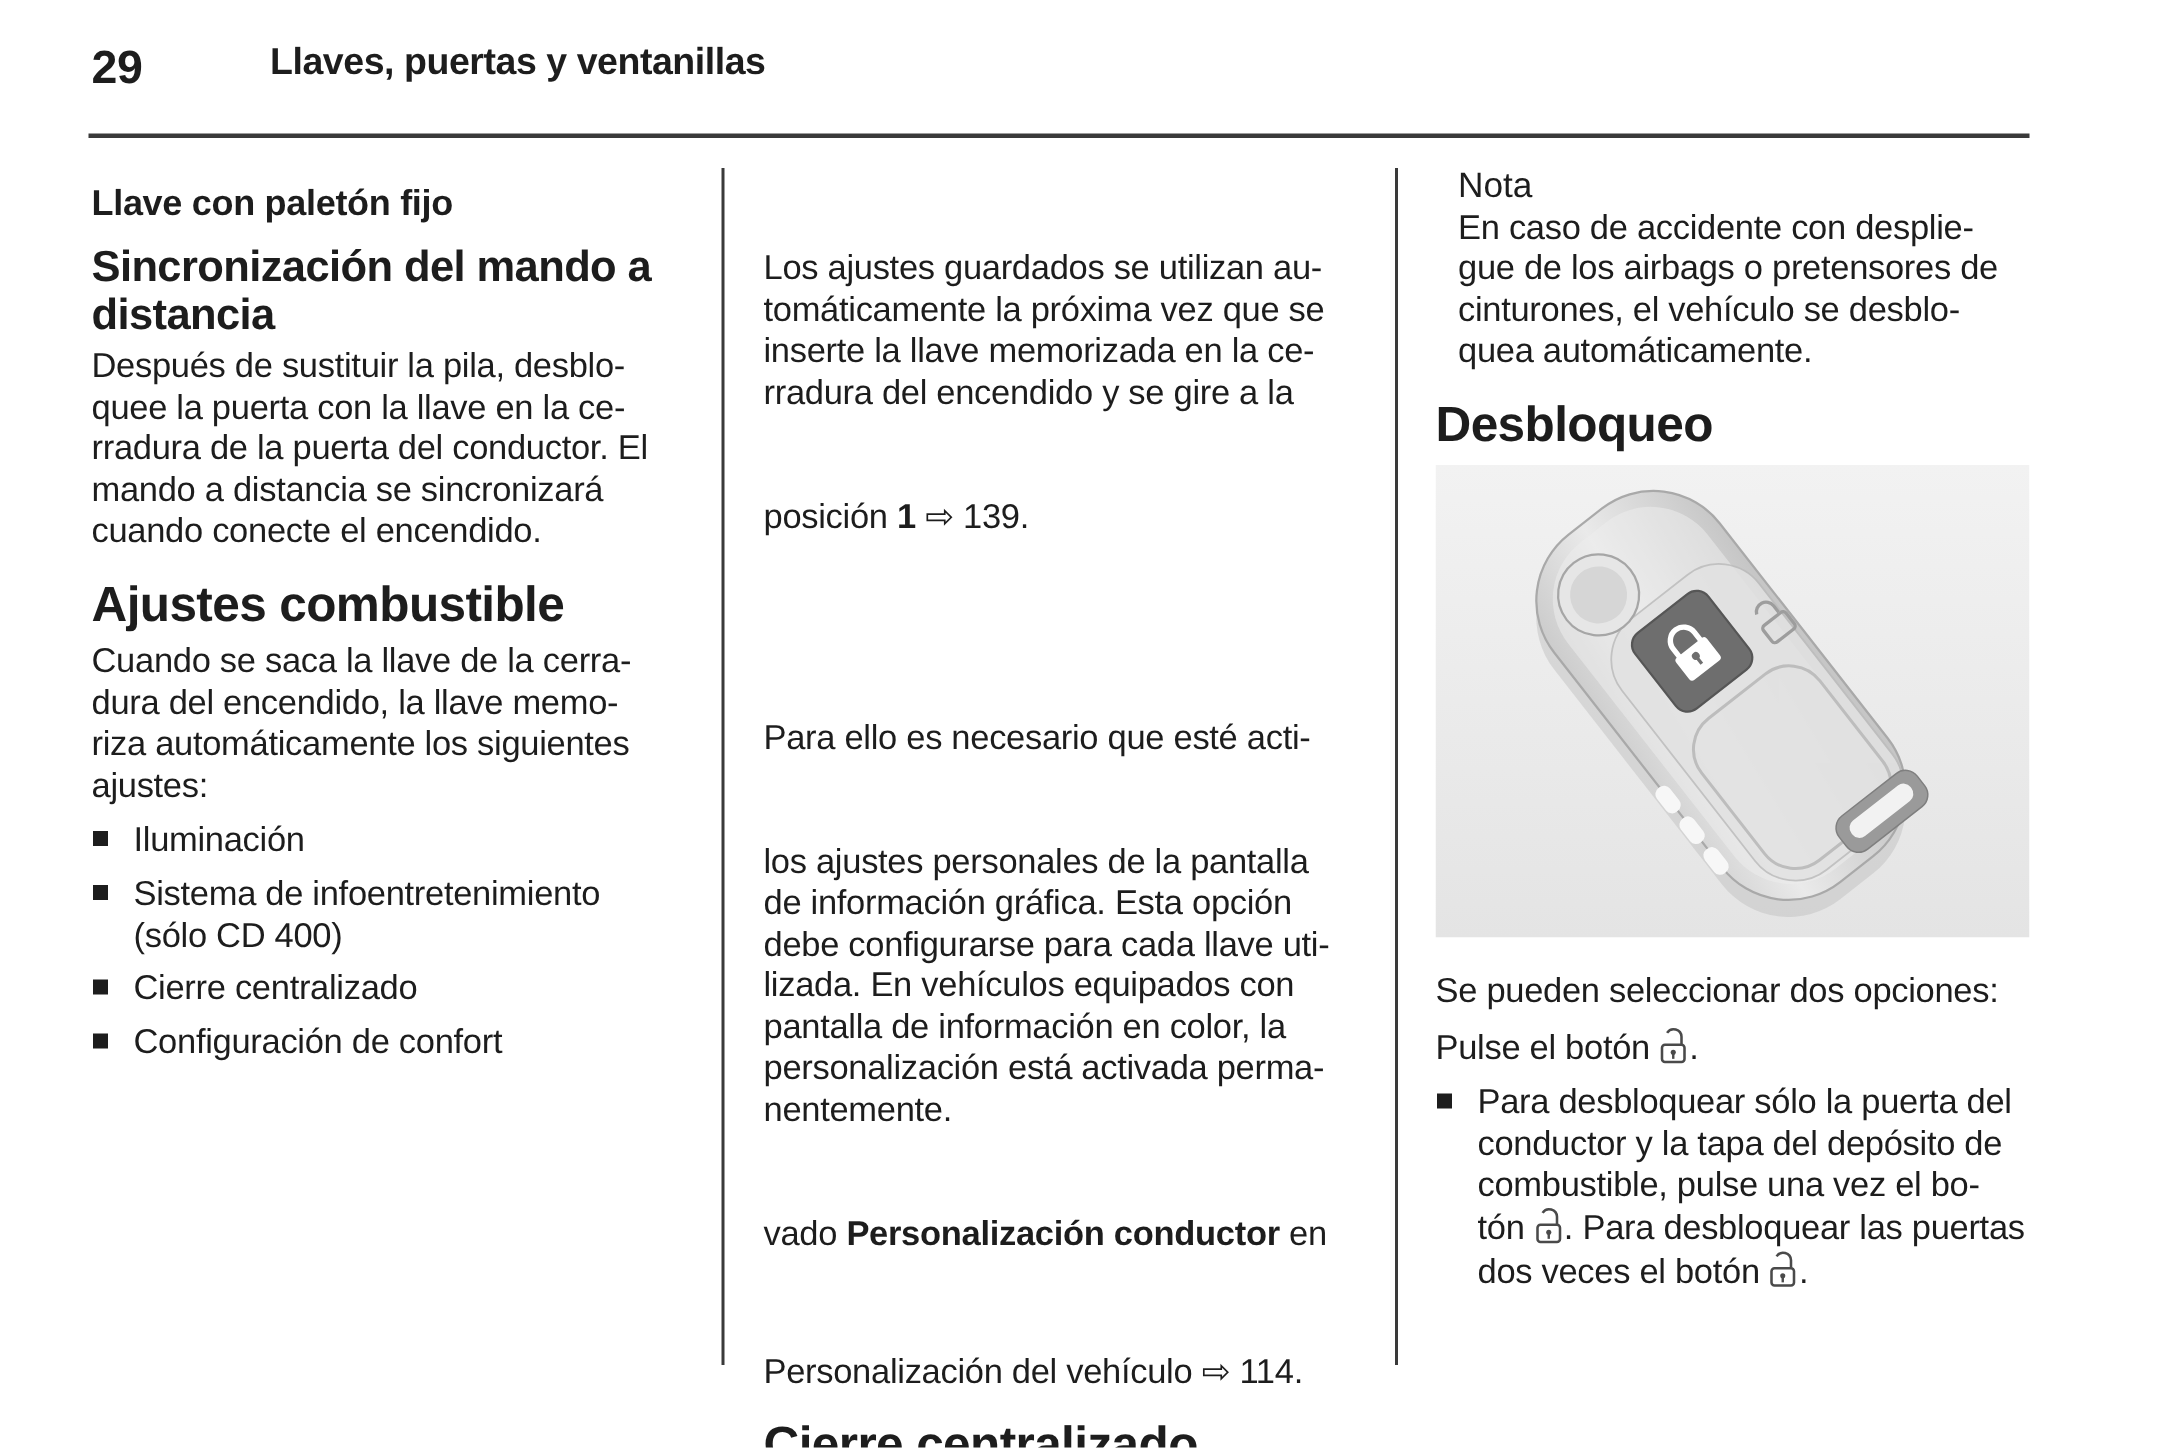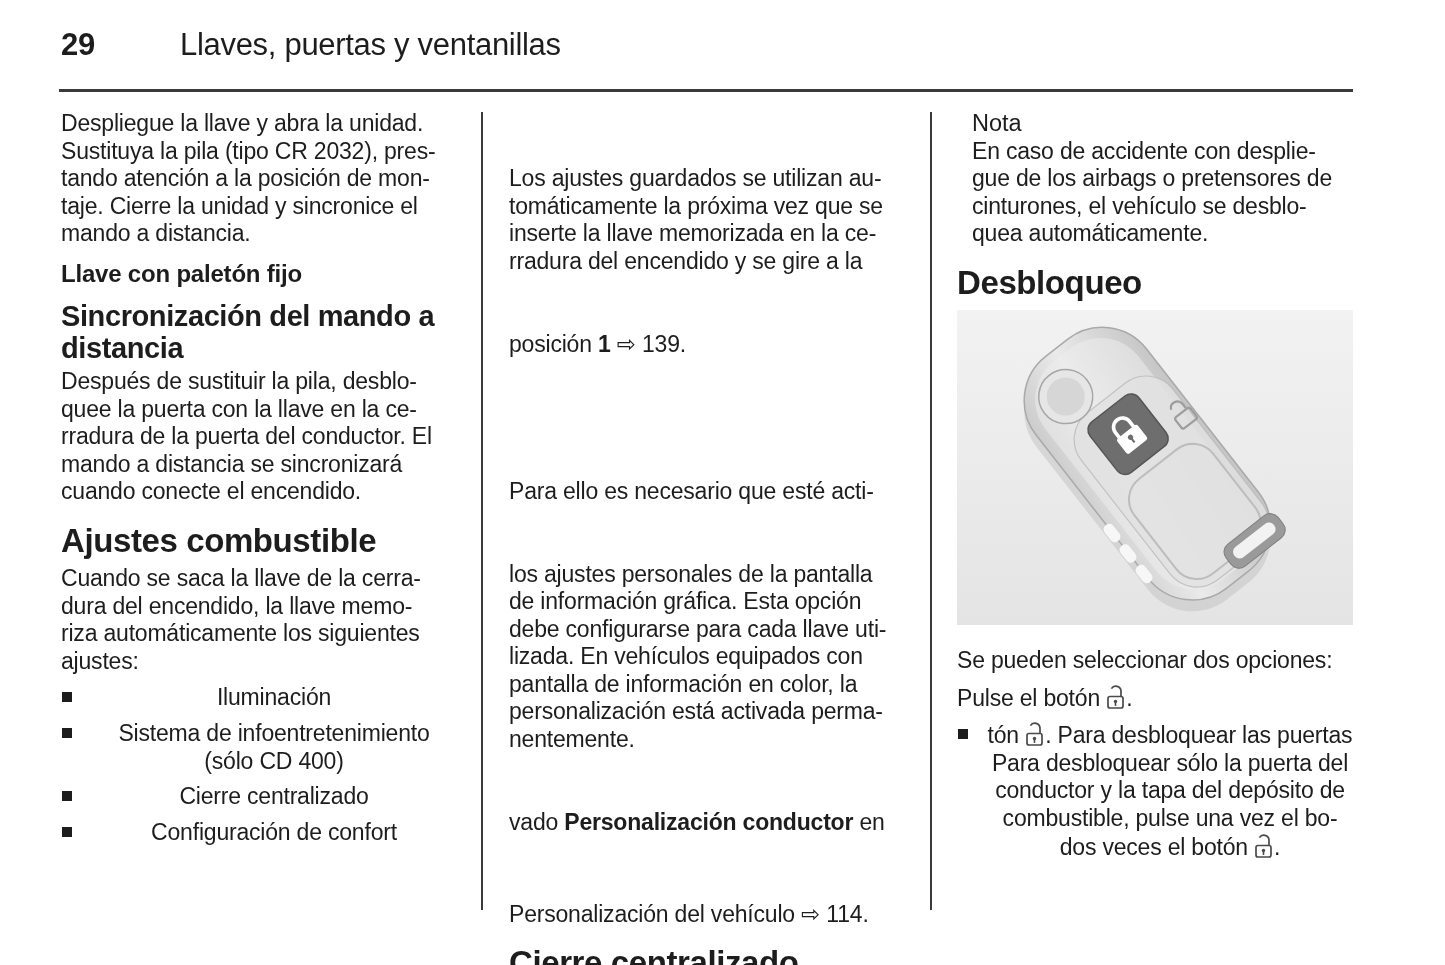--- a/index.html
+++ b/index.html
@@ -3,57 +3,56 @@
 <meta charset="utf-8">
 <style>
   * { box-sizing: border-box; }
   html,body { margin:0; padding:0; }
   body {
     width:1445px; height:965px; background:#ffffff;
     font-family:"Liberation Sans","DejaVu Sans",sans-serif;
     color:#1d1d1d; position:relative; overflow:hidden;
   }
   .pagenum { position:absolute; left:61px; top:27px; font-size:31px; font-weight:bold; letter-spacing:-0.3px; }
-  .chapter { position:absolute; left:180px; top:27px; font-size:31px; font-weight:normal; letter-spacing:-0.3px; }
+  .chapter { position:absolute; left:180px; top:27px; font-size:25px; font-weight:bold; letter-spacing:-0.3px; }
   .hrule { position:absolute; left:59px; top:89px; width:1294px; height:3px; background:#3a3a3a; }
   .vrule { position:absolute; top:112px; height:798px; width:2px; background:#3a3a3a; }
   .v1 { left:481px; } .v2 { left:930px; }
   .col { position:absolute; top:110px; width:398px; }
   .col1 { left:61px; } .col2 { left:509px; } .col3 { left:957px; }
 
   .para { font-size:23px; line-height:27.6px; letter-spacing:-0.2px; margin:0 0 9px 0; }
   .ln { white-space:pre; }
   .h1 { font-size:33px; line-height:37px; font-weight:bold; letter-spacing:-0.4px; margin:16px 0 6px 0; }
   .h2 { font-size:29px; line-height:32px; font-weight:bold; letter-spacing:-0.4px; margin:12px 0 4px 0; white-space:pre; }
   .h3 { font-size:24px; line-height:28px; font-weight:bold; letter-spacing:-0.2px; margin:12px 0 0 0; }
   .note { margin-left:15px; }
   .note-label { font-size:23.5px; line-height:27.6px; font-weight:normal; margin:0; }
 
-  ul.squares { list-style:none; margin:4px 0 0 0; padding:0;text-align:center; }
+  ul.squares { list-style:none; margin:4px 0 0 0; padding:0; }
   ul.squares li { position:relative; padding-left:28px; margin:0 0 8px 0; font-size:23px; line-height:27.6px; letter-spacing:-0.2px; }
   ul.squares li::before { content:""; position:absolute; left:1px; top:8px; width:10px; height:10px; background:#1d1d1d; }
 
   .keyfig { margin:9px 0 22px 0; width:396px; height:315px; }
   .keyfig svg { display:block; }
   .inline-icon { display:inline-block; vertical-align:-4px; }
   b { font-weight:bold; }
 </style>
 </head>
 <body>
 
 <div>
 
   <span class="pagenum">29</span>
   <span class="chapter">Llaves, puertas y ventanillas</span>
   <div class="hrule"></div>
   <div class="vrule v1"></div>
   <div class="vrule v2"></div>
 
   <section class="col col1">
-    <div class="para ln">Despliegue la llave y abra la unidad.<br>Sustituya la pila (tipo CR 2032), pres-<br>tando atención a la posición de mon-<br>taje. Cierre la unidad y sincronice el<br>mando a distancia.</div>
     <div class="h3">Llave con paletón fijo</div>
     <div class="h2">Sincronización del mando a<br>distancia</div>
     <div class="para ln">Después de sustituir la pila, desblo-<br>quee la puerta con la llave en la ce-<br>rradura de la puerta del conductor. El<br>mando a distancia se sincronizará<br>cuando conecte el encendido.</div>
     <div class="h1">Ajustes combustible</div>
     <div class="para ln">Cuando se saca la llave de la cerra-<br>dura del encendido, la llave memo-<br>riza automáticamente los siguientes<br>ajustes:</div>
     <ul class="squares">
       <li>
           <div class="ln">Iluminación</div>
         </li>
       <li>
@@ -136,27 +135,27 @@
 
     <div class="para ln"><span>Pulse el botón </span><svg class="inline-icon" width="20" height="26" viewBox="0 0 20 26">
           <rect x="2" y="12.5" width="15" height="11.5" rx="2" fill="none" stroke="#4a4a4a" stroke-width="1.7"></rect>
           <circle cx="9.5" cy="17.5" r="1.7" fill="#4a4a4a"></circle>
           <rect x="8.7" y="18.3" width="1.6" height="3.6" fill="#4a4a4a"></rect>
           <path d="M15 12 V7.2 A5.2 5.2 0 0 0 5.4 4.6" fill="none" stroke="#4a4a4a" stroke-width="1.7"></path>
         </svg><span>.</span></div>
 
     <ul class="squares">
       <li>
+        <div class="ln">Para desbloquear sólo la puerta del<br>conductor y la tapa del depósito de<br>combustible, pulse una vez el bo-</div>
         <div class="ln"><span>tón </span><svg class="inline-icon" width="20" height="26" viewBox="0 0 20 26">
               <rect x="2" y="12.5" width="15" height="11.5" rx="2" fill="none" stroke="#4a4a4a" stroke-width="1.7"></rect>
               <circle cx="9.5" cy="17.5" r="1.7" fill="#4a4a4a"></circle>
               <rect x="8.7" y="18.3" width="1.6" height="3.6" fill="#4a4a4a"></rect>
               <path d="M15 12 V7.2 A5.2 5.2 0 0 0 5.4 4.6" fill="none" stroke="#4a4a4a" stroke-width="1.7"></path>
             </svg><span>. Para desbloquear las puertas</span></div>
-        <div class="ln">Para desbloquear sólo la puerta del<br>conductor y la tapa del depósito de<br>combustible, pulse una vez el bo-</div>
         <div class="ln"><span>dos veces el botón </span><svg class="inline-icon" width="20" height="26" viewBox="0 0 20 26">
               <rect x="2" y="12.5" width="15" height="11.5" rx="2" fill="none" stroke="#4a4a4a" stroke-width="1.7"></rect>
               <circle cx="9.5" cy="17.5" r="1.7" fill="#4a4a4a"></circle>
               <rect x="8.7" y="18.3" width="1.6" height="3.6" fill="#4a4a4a"></rect>
               <path d="M15 12 V7.2 A5.2 5.2 0 0 0 5.4 4.6" fill="none" stroke="#4a4a4a" stroke-width="1.7"></path>
             </svg><span>.</span></div>
       </li>
     </ul>
   </section>
 

